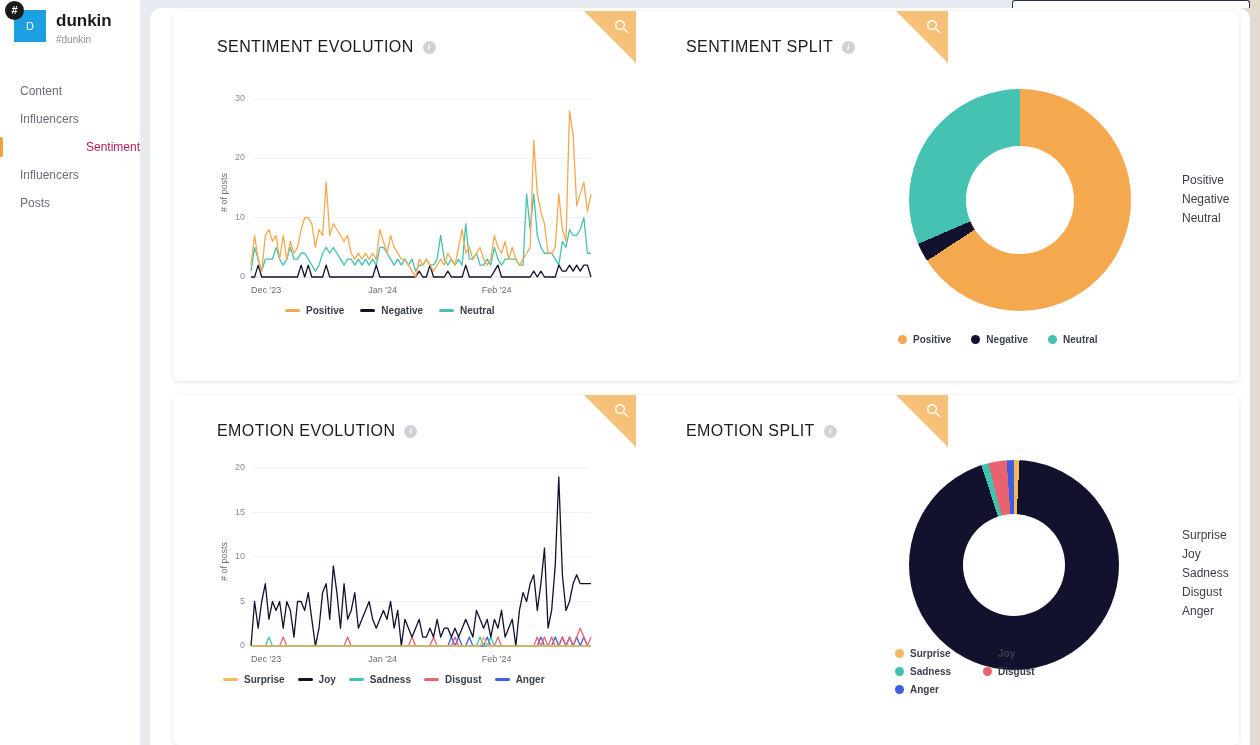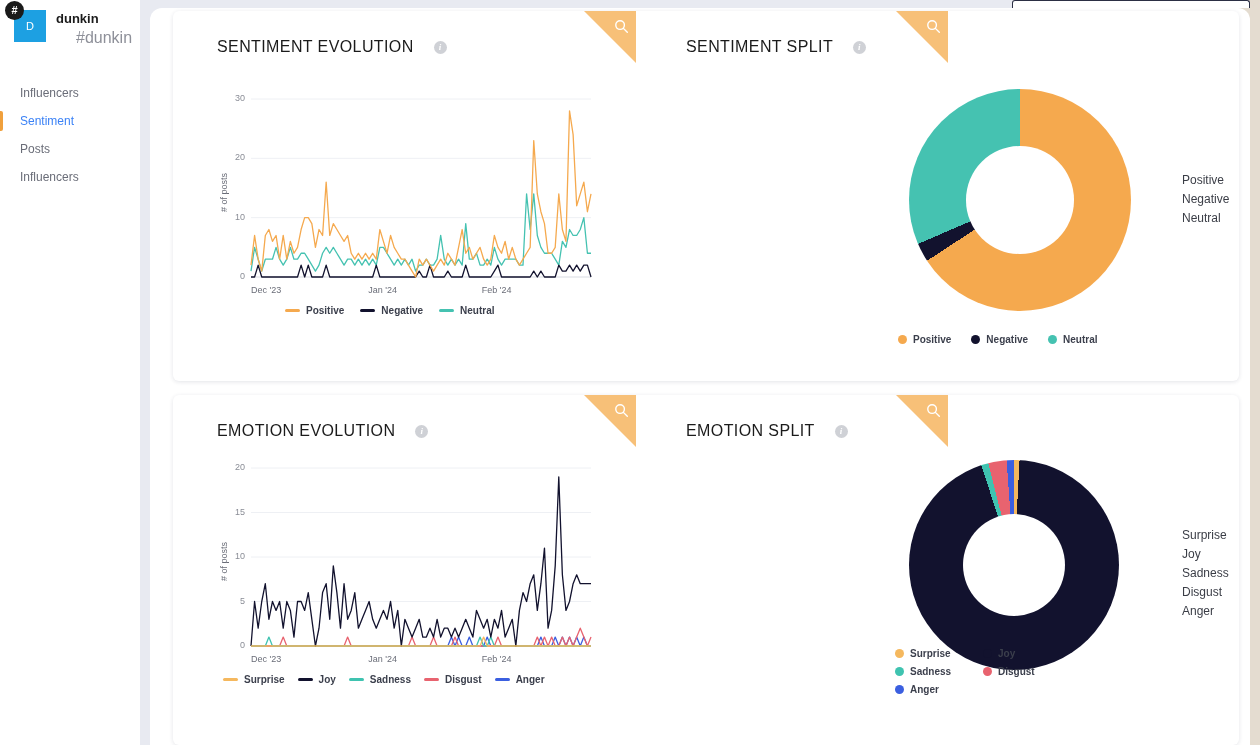--- a/index.html
+++ b/index.html
@@ -41,29 +41,29 @@
     width: 32px; height: 32px; background: #1da0e2; color: #ffffff;
     font-size: 11px; display: flex; align-items: center; justify-content: center;
   }
   .hash-badge {
     position: absolute; left: -9px; top: -9px; width: 19px; height: 19px;
     border-radius: 50%; background: #1a1a1a; color: #ffffff;
     font-size: 11px; font-weight: bold; display: flex;
     align-items: center; justify-content: center; line-height: 1;
   }
   .side-name-block { margin-left: 10px; padding-top: 1px; }
-  .side-name { font-size: 13px; font-weight: bold; color: #1b1b1b; }
-  .side-handle { font-size: 16px; color: #8e9099; margin-top: 3px; margin-left: 20px; }
+  .side-name { font-size: 17px; font-weight: bold; color: #1b1b1b; }
+  .side-handle { font-size: 10px; color: #8e9099; margin-top: 3px; }
 
   .nav { margin-top: 32px; }
   .nav-item {
     position: relative; height: 28px; display: flex; align-items: center;
     padding-left: 20px; font-size: 12px; color: #6a6d78; cursor: pointer;
   }
-  .nav-item.active { color: #3b82f6; }
+  .nav-item.active { color: #be185d; justify-content: flex-end; }
   .nav-item.active::before {
     content: ""; position: absolute; left: 0; top: 4px;
     width: 3px; height: 20px; background: #f0a03c; border-radius: 0 2px 2px 0;
   }
 
   
   .card {
     position: absolute; background: #ffffff; border-radius: 6px;
     box-shadow: 0 1px 4px rgba(40,50,80,0.13);
     overflow: hidden;
@@ -86,21 +86,21 @@
   }
   .ribbon svg { position: absolute; top: 8px; right: 7px; }
   #ribbon-sent-evo  { left: 411px; }
   #ribbon-sent-spl  { left: 723px; }
   #ribbon-emo-evo   { left: 411px; }
   #ribbon-emo-spl   { left: 723px; }
 
   .card-title {
     position: absolute; left: 44px; top: 27px;
     font-size: 16px; letter-spacing: 0.4px; color: #1b1b1b;
-    display: flex; align-items: center; gap: 20px;
+    display: flex; align-items: center; gap: 9px;
   }
   .panel-right .card-title { left: 19px; }
   .info-icon {
     width: 13px; height: 13px; border-radius: 50%; background: #cfd1d6;
     color: #ffffff; font-size: 9px; font-style: italic; font-weight: bold;
     display: flex; align-items: center; justify-content: center;
     font-family: "Liberation Serif", serif; cursor: pointer;
   }
 
   
@@ -151,30 +151,33 @@
         <div class="avatar">D</div>
         <div class="hash-badge">#</div>
       </div>
       <div class="side-name-block">
         <div class="side-name">dunkin</div>
         <div class="side-handle">#dunkin</div>
       </div>
     </div>
     <div class="nav" id="nav">
         <div class="nav-item">
+          <span>Content</span>
+        </div>
+        <div class="nav-item">
           <span>Influencers</span>
         </div>
         <div class="nav-item active">
           <span>Sentiment</span>
         </div>
         <div class="nav-item">
+          <span>Influencers</span>
+        </div>
+        <div class="nav-item">
           <span>Posts</span>
-        </div>
-        <div class="nav-item">
-          <span>Influencers</span>
         </div>
       </div>
   </div>
 
   <div class="card" id="card-sentiment">
 
     <div class="panel panel-left">
       <div class="card-title">
         <span>SENTIMENT EVOLUTION</span>
         <span class="info-icon">i</span>

